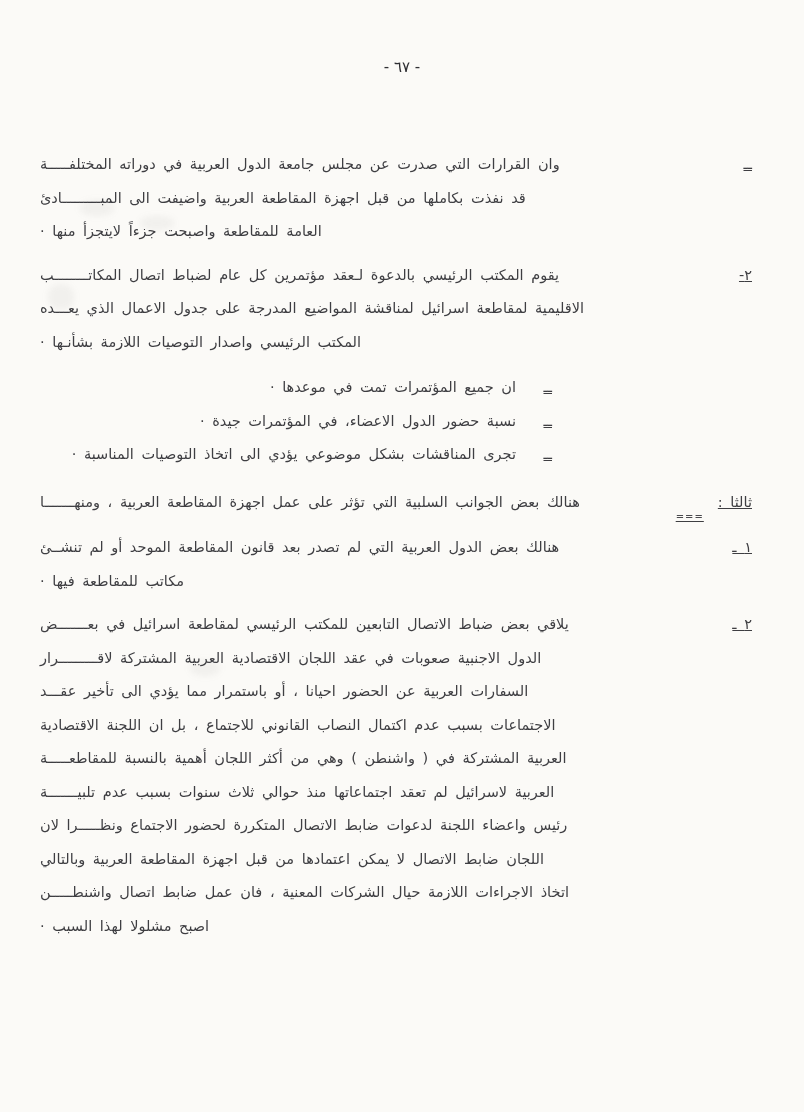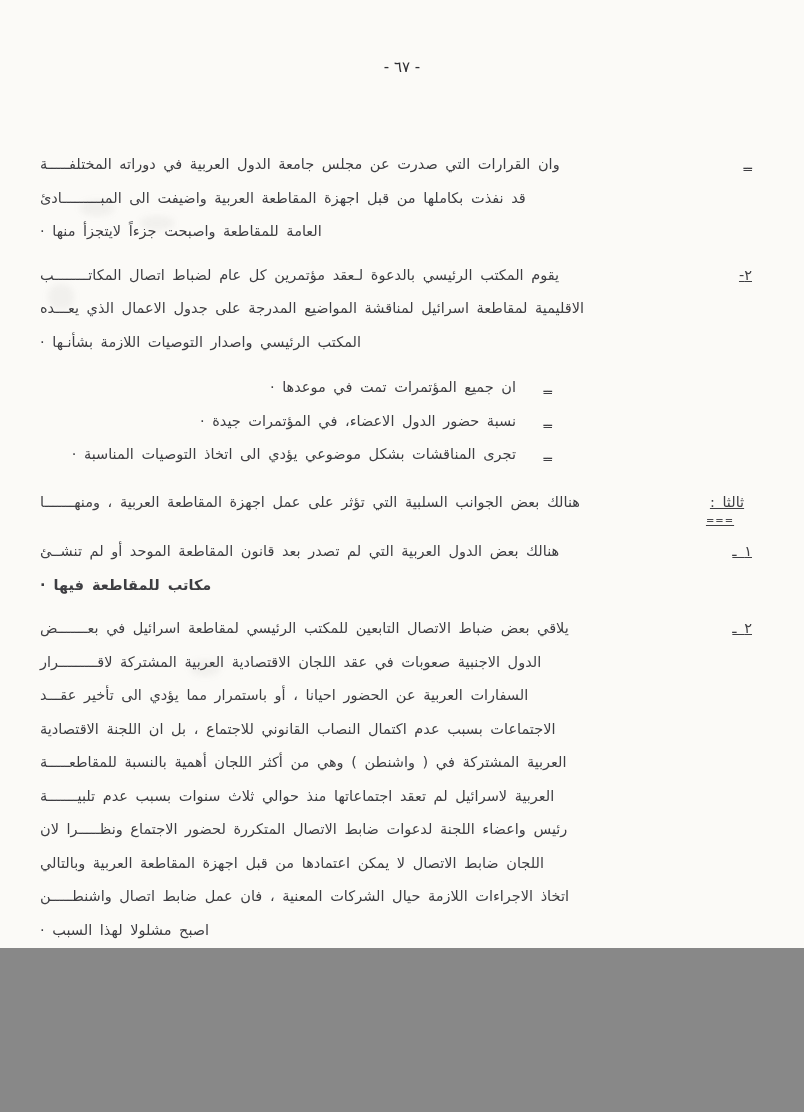--- a/index.html
+++ b/index.html
@@ -1,18 +1,18 @@
 <!DOCTYPE html>
 <html lang="ar"><head>
 <meta charset="utf-8">
 <style>
   html,body{margin:0;padding:0;background:#888;}
   .page{
     position:relative;
-    width:804px;height:948px;
+    width:804px;height:1112px;
     margin:0 auto;
     background:#fbfaf7;
     color:#3e3e42;
     font-family:"DejaVu Sans",sans-serif;
     overflow:hidden;
   }
   .smudge{position:absolute;background:rgba(110,110,110,0.07);border-radius:45%;filter:blur(3px);}
   .pageno{
     position:absolute;top:58px;left:0;right:0;
     text-align:center;font-size:15px;letter-spacing:3px;color:#2f2f33;
@@ -22,29 +22,29 @@
     direction:rtl;
     font-size:14.5px;
     line-height:33.5px;
     word-spacing:3px;
   }
   .block{display:flex;align-items:flex-start;}
   .marker{flex:0 0 50px;white-space:nowrap;text-decoration:underline;}
   .marker.dash{flex:0 0 44px;}
   .body{flex:1;min-width:0;}
   .line{text-align:left;white-space:nowrap;}
-  .indent-140{margin-right:140px;font-weight:bold;}
+  .indent-140{margin-right:140px;}
   .indent-215{margin-right:91px;}
   .mb10{margin-bottom:10px;}
   .mb12{margin-bottom:12px;}
   .mb14{margin-bottom:14px;}
   .bullets{margin-right:150px;}
   .bullet-row{display:flex;align-items:flex-start;}
   .bullet-row .marker{flex:0 0 36px;}
-  .sec-marker{display:flex;flex-direction:column;align-items:center;}
+  .sec-marker{display:flex;flex-direction:row;align-items:flex-end;}
   .sec-underline{font-size:10px;line-height:4px;letter-spacing:1px;color:#4a4a4e;margin-right:14px;}
 </style>
 </head>
 <body>
 
 <div class="page">
 
   <div class="smudge" style="top:200px;right:690px;width:34px;height:16px;"></div>
   <div class="smudge" style="top:216px;left:140px;width:34px;height:14px;"></div>
   <div class="smudge" style="top:284px;left:48px;width:26px;height:26px;"></div>

